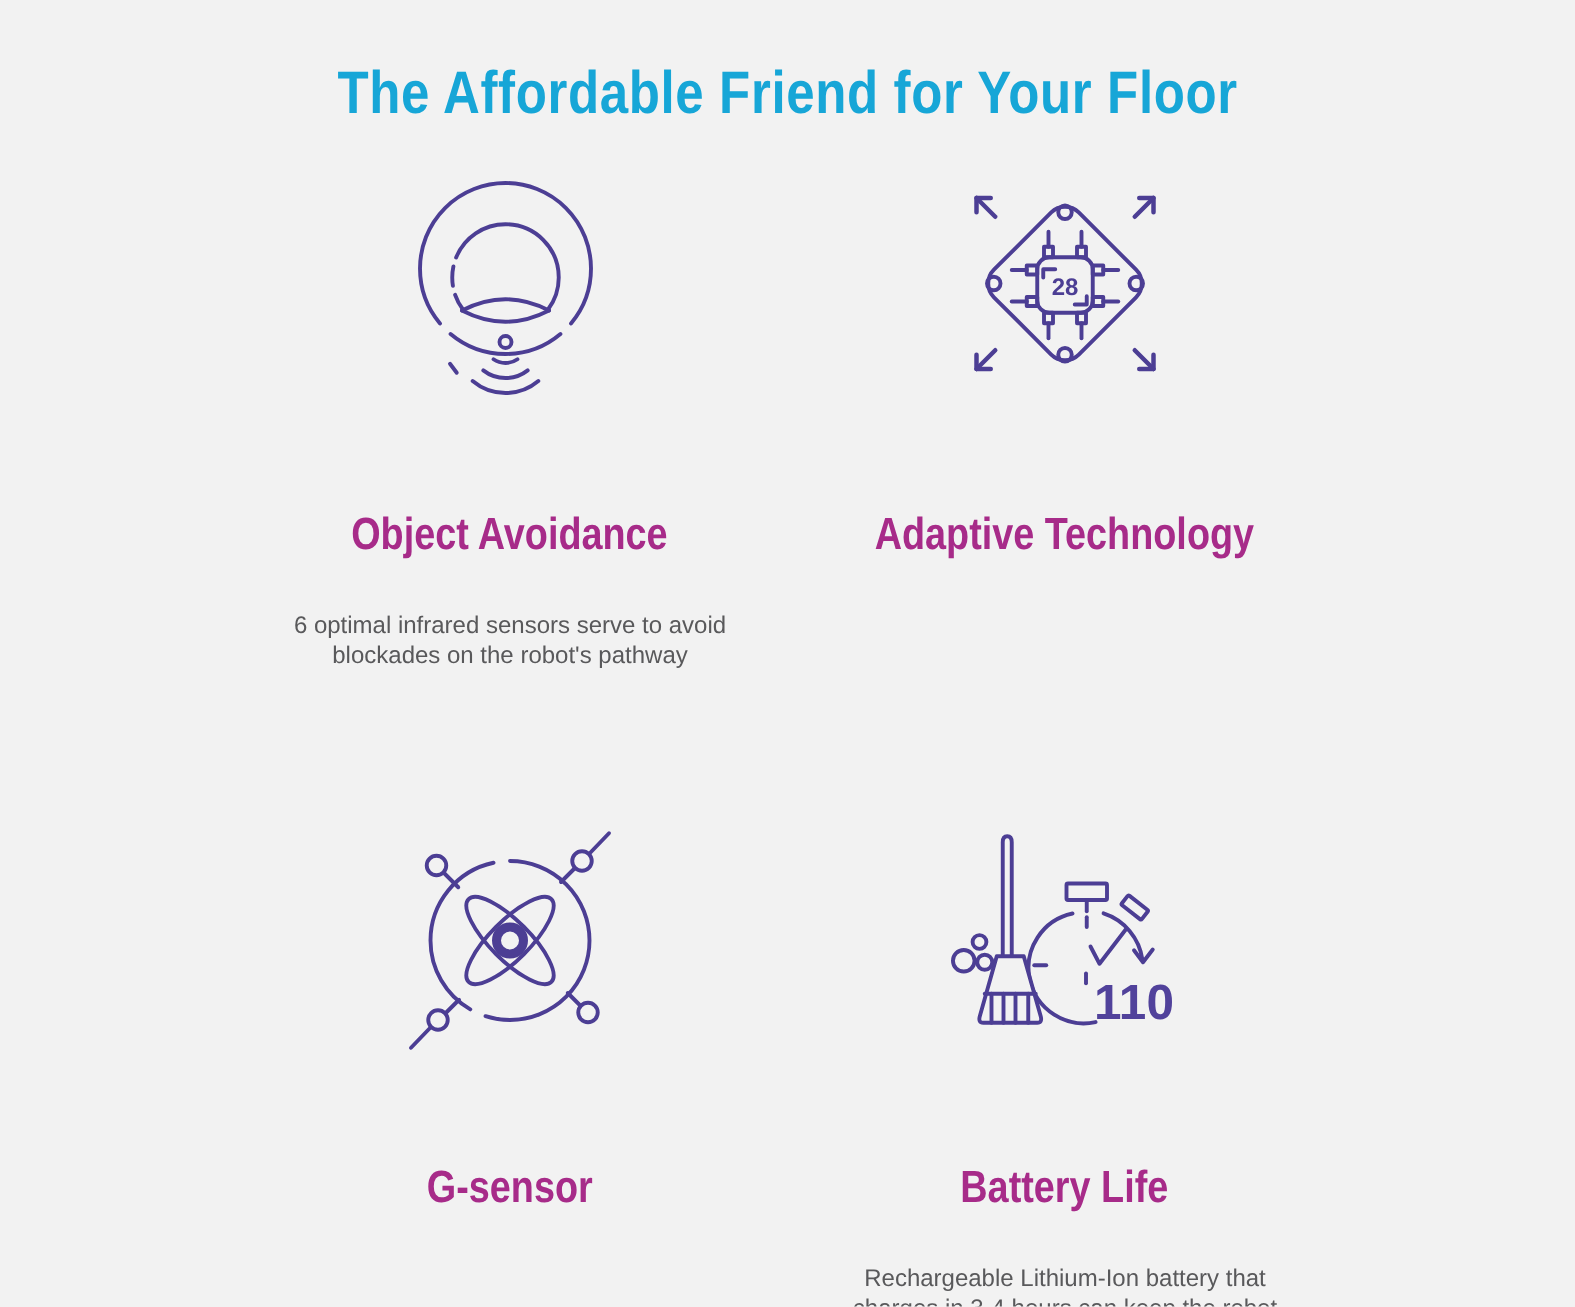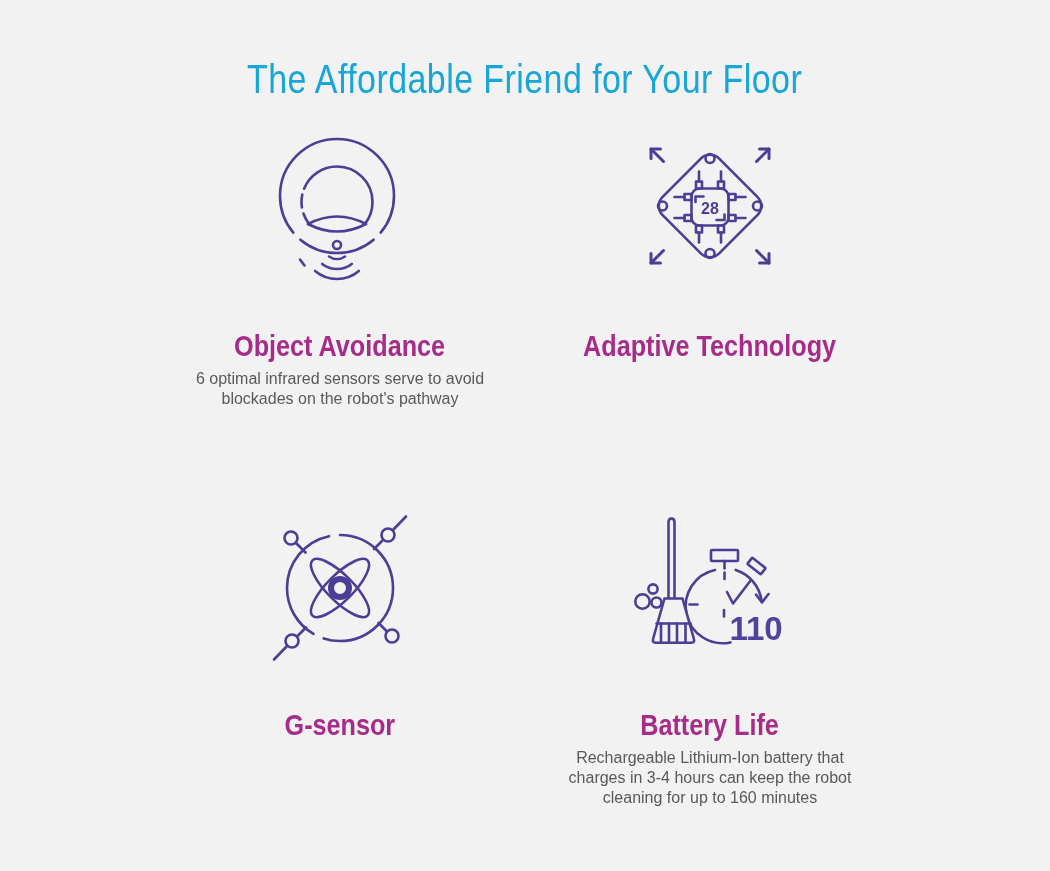--- a/index.html
+++ b/index.html
@@ -13,24 +13,24 @@
   *{box-sizing:border-box;}
   html,body{margin:0;padding:0;}
   body{
     width:1050px;height:871px;
     background:var(--bg);
     font-family:"Liberation Sans",sans-serif;
     overflow:hidden;
   }
   .page-title{
     margin:0;
-    padding-top:57px;
+    padding-top:40px;
     text-align:center;
     font-size:40px;
-    font-weight:400;
+    font-weight:700;
     color:var(--title);
     letter-spacing:.5px;
   }
   .page-title .squeeze{
     display:inline-block;
     transform:scaleX(.85);
     transform-origin:center;
     white-space:nowrap;
   }
   .features-grid{
@@ -38,20 +38,21 @@
     margin:24px auto 0;
     display:grid;
     grid-template-columns:1fr 1fr;
     row-gap:96px;
   }
   .feature-card{
     display:flex;
     flex-direction:column;
     align-items:center;
     text-align:center;
+    gap:28px;
   }
   .icon-wrap{
     height:162px;
     display:flex;
     align-items:center;
     justify-content:center;
     margin-bottom:41px;
   }
   .feature-title{
     margin:0;

